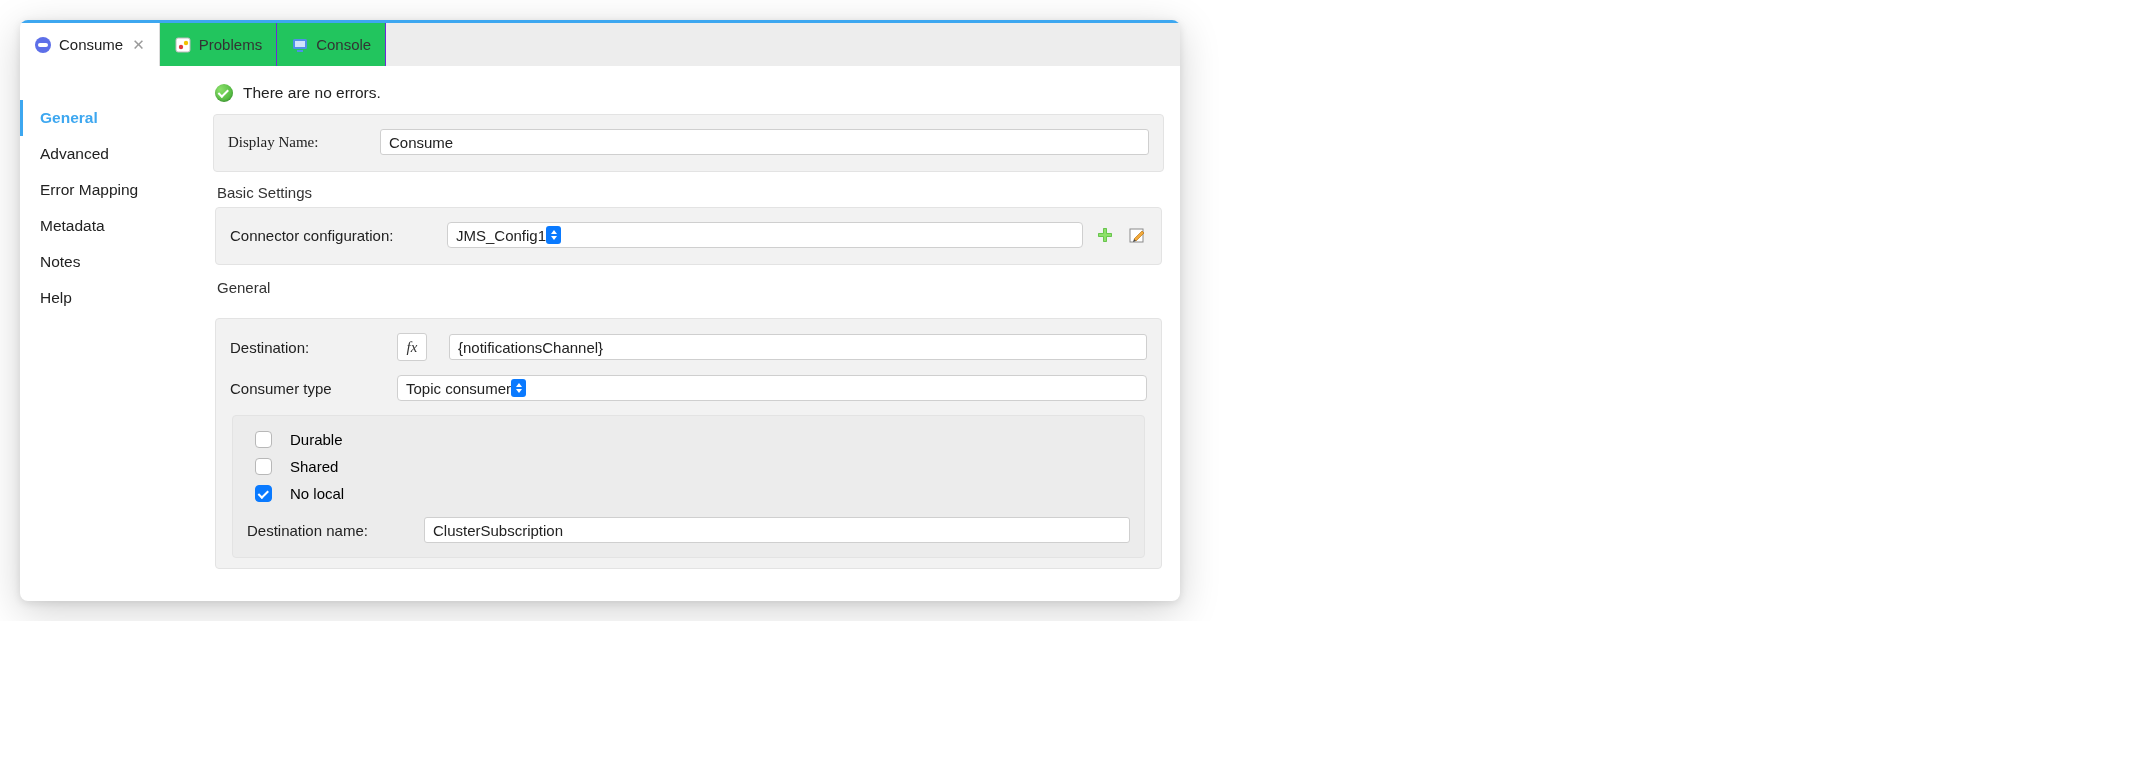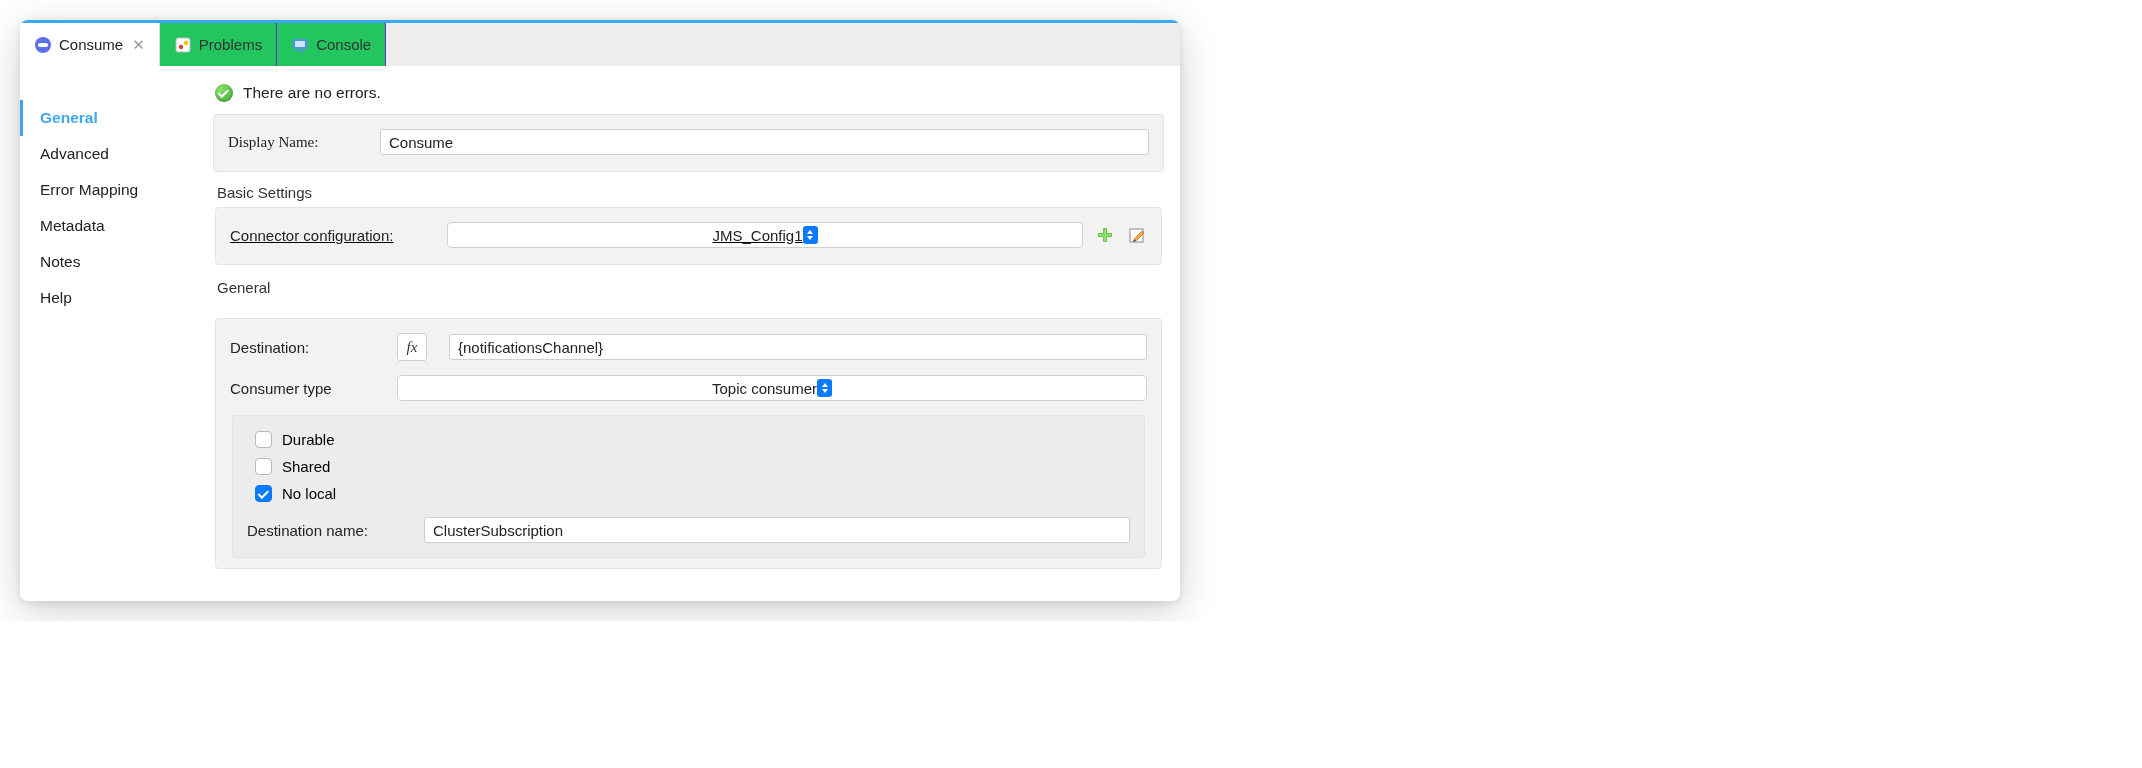--- a/index.html
+++ b/index.html
@@ -117,21 +117,21 @@
   }
   .select {
     flex:1;
     height:26px;
     border:1px solid #cfcfcf;
     border-radius:4px;
     background:#fff;
     padding: 0 8px;
     font-size:15px;
     color:#222;
-    display:flex;align-items:center;justify-content:center;
+    display:flex;align-items:center;justify-content:flex-start;
     cursor:pointer;
   }
   .select .arrows {
     width:15px;height:18px;border-radius:3px;background:#0a7aff;
     display:flex;flex-direction:column;align-items:center;justify-content:center;
   }
   .select .arrows::before,
   .select .arrows::after{
     content:"";width:0;height:0;border-left:3px solid transparent;border-right:3px solid transparent;
   }
@@ -144,21 +144,21 @@
     width:30px;height:28px;border:1px solid #cfcfcf;border-radius:3px;background:#fff;
     display:flex;align-items:center;justify-content:center;
     font-style:italic;font-family: Georgia, serif;font-size:15px;color:#333;cursor:pointer;
   }
   .subsection {
     background:#f2f2f2;border:1px solid #e3e3e3;border-radius:4px;
     padding:10px 14px;margin-top:16px;
   }
   .subsection.inner { background:#ececec; margin:10px 2px 0 2px;}
   .checkbox-row {
-    display:flex;align-items:center;gap:10px;padding:5px 8px;font-size:15px;
+    display:flex;align-items:center;gap:18px;padding:5px 8px;font-size:15px;
   }
   .cb {
     width:17px;height:17px;border:1px solid #b8b8b8;border-radius:4px;background:#fff;display:inline-flex;align-items:center;justify-content:center;cursor:pointer;
   }
   .cb.checked { background:#0a7aff;border-color:#0a7aff; }
   .cb.checked::after{
     content:"";width:8px;height:4px;border:2px solid #fff;border-top:none;border-right:none;transform:rotate(-45deg) translate(0px,-1px);
   }
   .plus-icon svg, .edit-icon svg, .tab .icon svg { display:block; }
 </style>
@@ -222,21 +222,21 @@
 
       <div class="section">
         <div class="row">
           <span class="label narrow">Display Name:</span>
           <input type="text" value="Consume" style="">
         </div>
       </div>
 
       <div class="section plain">
         <div class="section-title">Basic Settings</div>
-        <div class="section" style="margin-bottom:0;text-decoration:underline;">
+        <div class="section" style="margin-bottom:0;">
           <div class="row">
             <span class="label" style="min-width:205px">Connector configuration:</span>
             <div class="select">
               <span>JMS_Config1</span>
               <span class="arrows"></span>
             </div>
             <span class="iconbtn plus-icon">
               <svg width="18" height="18">
                   <rect x="7" y="2" width="4" height="14" rx="1" fill="#4fb53a"></rect>
                   <rect x="2" y="7" width="14" height="4" rx="1" fill="#4fb53a"></rect>

